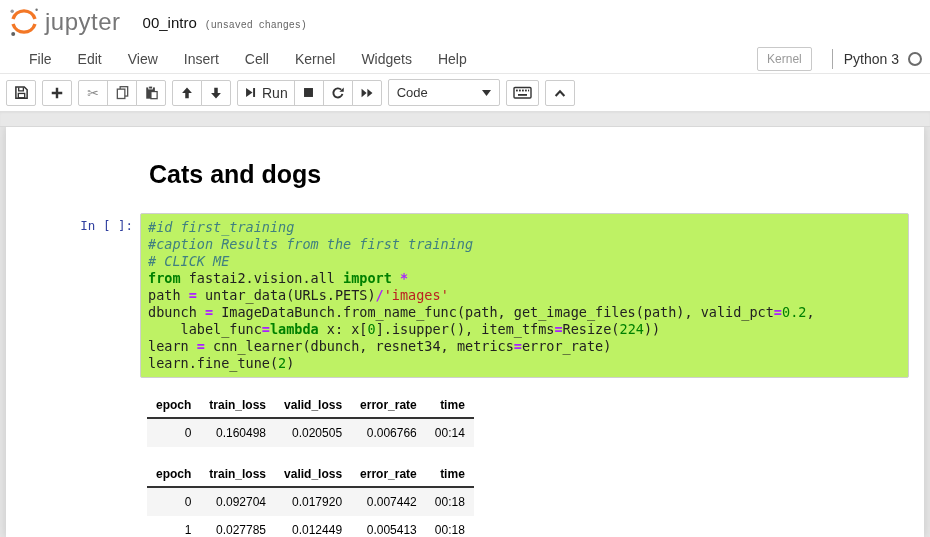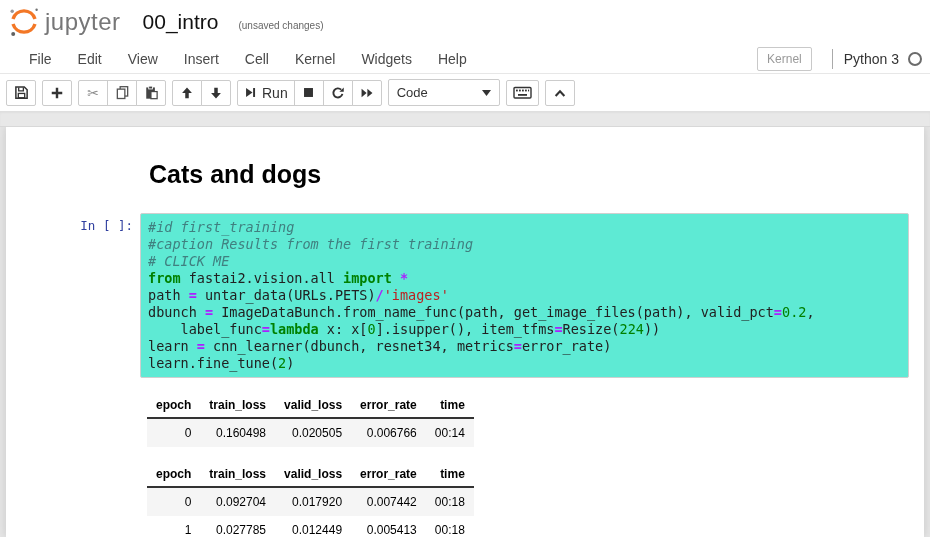--- a/index.html
+++ b/index.html
@@ -4,22 +4,22 @@
 <style>
   * { margin:0; padding:0; box-sizing:border-box; }
   html,body { width:930px; height:537px; overflow:hidden; background:#fff;
     font-family:"Liberation Sans", sans-serif; }
 
   
   .header-top { height:44px; display:flex; align-items:center; padding:0 8px; background:#fff; }
   .logo-wrap { display:flex; align-items:center; cursor:pointer; }
   .logo-text { font-size:24px; color:#767677; margin-left:5px; letter-spacing:0.5px; }
   .nb-title-wrap { display:flex; align-items:baseline; margin-left:22px; }
-  .nb-title { font-size:21px; color:#111; }
-  .nb-checkpoint { font-size:10px; color:#666; margin-left:20px; }
+  .nb-title { font-size:15px; color:#111; }
+  .nb-checkpoint { font-size:10px; color:#666; margin-left:8px;font-family:Liberation Mono, monospace; }
   .header-right { margin-left:auto; display:flex; align-items:center; }
   .python-logo { margin-right:16px; }
   .logout-btn { font-size:13px; color:#333; background:#fff; border:1px solid #ccc;
     border-radius:2px; padding:7px 13px; cursor:pointer; }
 
   
   .menubar { height:30px; display:flex; align-items:center; padding-left:16px;
     border-bottom:1px solid #e7e7e7; background:#fff; }
   .menu-item { font-size:14px; color:#4a4a4a; padding:6px 13px; cursor:pointer; }
   .menu-right { margin-left:auto; display:flex; align-items:center; padding-right:8px; }
@@ -50,21 +50,21 @@
   
   .site { height:410px; background:#e8e8e8; overflow:hidden; }
   .nb-page { margin:0 6px; height:100%; background:#fff; padding-top:33px;
     box-shadow:0 0 10px 1px rgba(87,87,87,0.2); overflow:hidden; }
   .cell { display:flex; }
   .prompt-col { flex:0 0 134px; text-align:right; padding-right:7px; padding-top:5px;
     font-family:"DejaVu Sans Mono", monospace; font-size:12.5px; color:#303F9F; }
   .md-content { padding-left:9px; }
   .md-heading { font-size:25px; font-weight:bold; color:#000; margin-bottom:24px; }
   .input-box { flex:1; margin-right:15px; border:1px solid #cfcfcf; border-radius:2px;
-    background:#5eead4; padding:5px 7px;
+    background:#bef264; padding:5px 7px;
     font-family:"DejaVu Sans Mono", monospace; font-size:13.5px; line-height:17px; color:#212121; }
   .code-line { white-space:pre; }
   .tok-com { color:#408080; font-style:italic; }
   .tok-kw  { color:#008000; font-weight:bold; }
   .tok-op  { color:#AA22FF; font-weight:bold; }
   .tok-str { color:#BA2121; }
   .tok-num { color:#008000; }
 
   .output-wrapper { margin-left:141px; }
   .out-table { border-collapse:collapse; font-size:12px; color:#000; margin-top:15px; }

